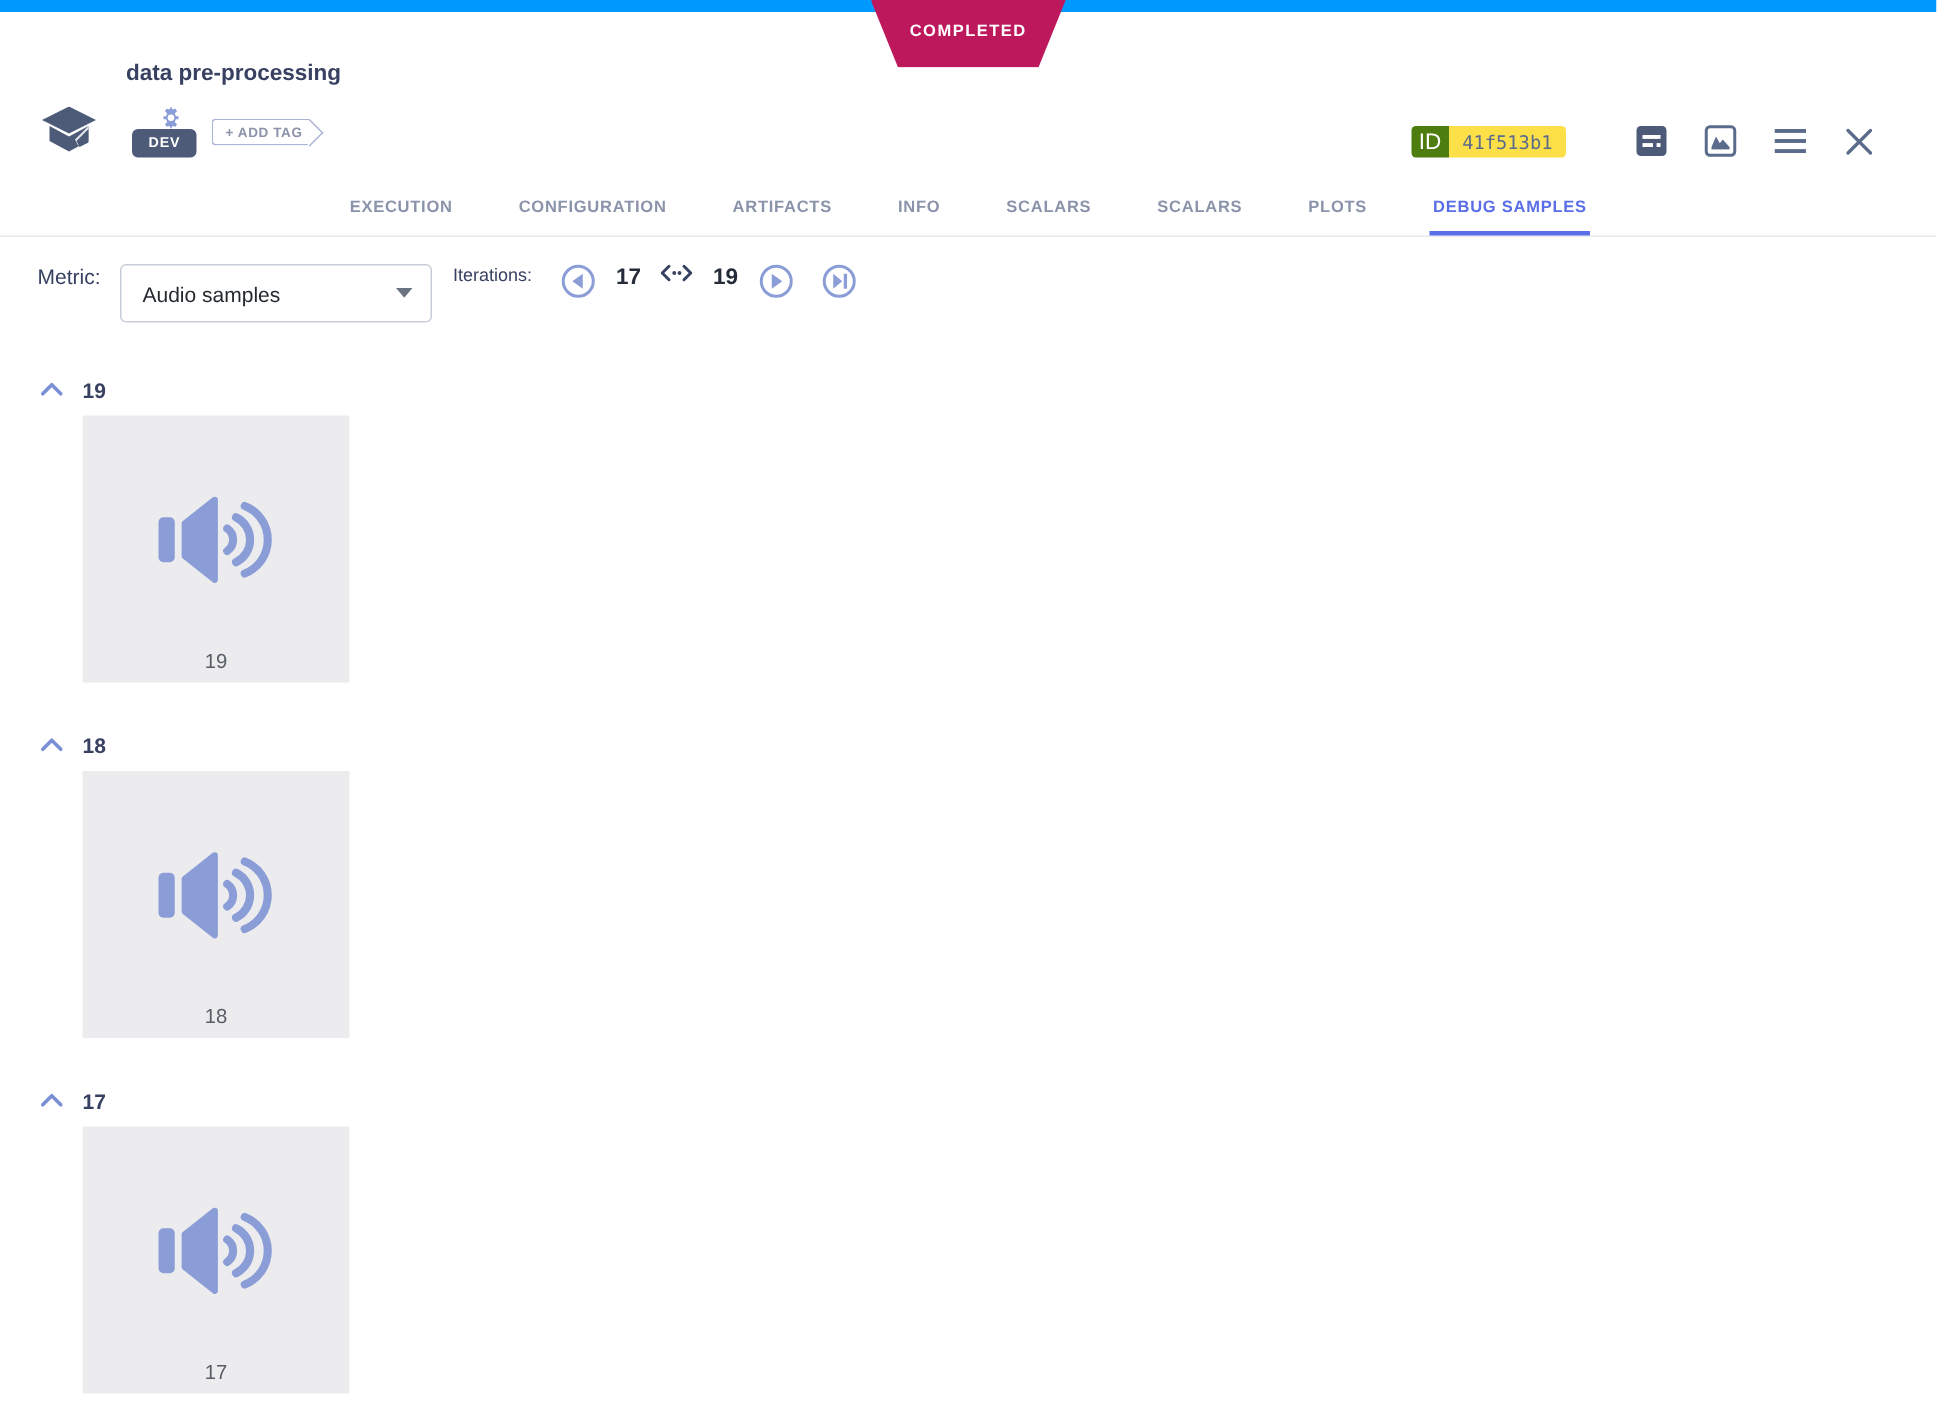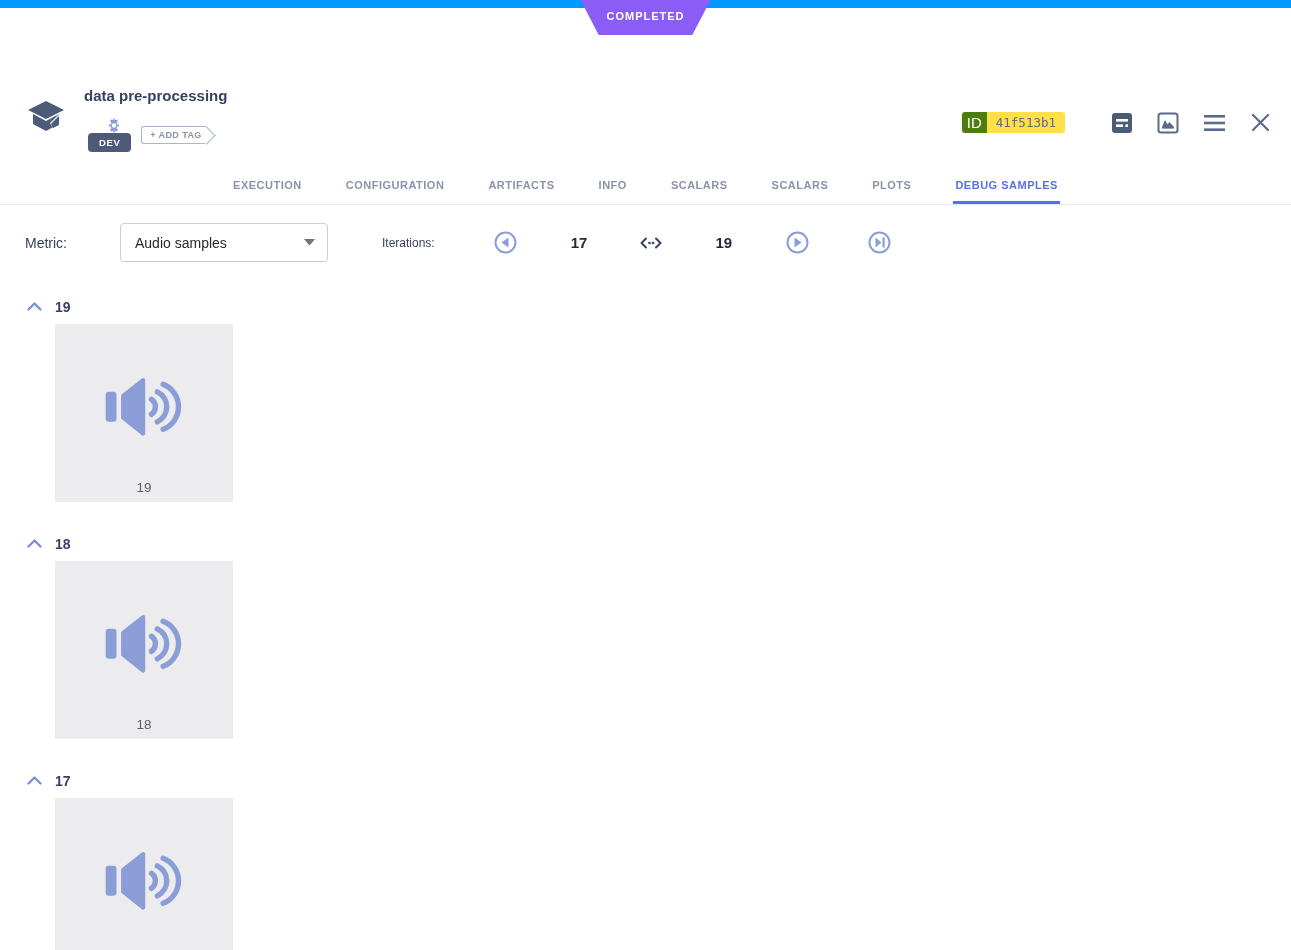--- a/index.html
+++ b/index.html
@@ -2,27 +2,27 @@
 <html><head>
 <meta charset="utf-8">
 <style>
   * { margin:0; padding:0; box-sizing:border-box; }
   html,body { width:1291px; height:950px; background:#fff; overflow:hidden;
               font-family:"Liberation Sans", sans-serif; }
 
   
   .statusbar { position:relative; height:8px; background:#009aff; width:100%; }
   .ribbon { position:absolute; top:0; left:50%; transform:translateX(-50%);
-            width:130px; height:35px; background:#8b5cf6;
+            width:130px; height:45px; background:#be185d;
             clip-path:polygon(0 0,100% 0,86% 100%,14% 100%);
             display:flex; align-items:center; justify-content:center; z-index:5; }
   .ribbon span { color:#fff; font-size:11px; font-weight:bold; letter-spacing:1px; padding-bottom:3px; }
 
   
-  .header { display:flex; align-items:center; padding:26px 20px 0 28px;margin-top:47px; }
+  .header { display:flex; align-items:flex-end; padding:26px 41px 0 28px; }
   .logo { width:36px; height:34px; margin-right:20px; margin-top:2px; flex:0 0 auto; }
   .titleblock { flex:1 1 auto; }
   .title { font-size:15px; font-weight:bold; color:#384161; margin-top:6px; }
   .tagsrow { display:flex; align-items:center; margin-top:13px; margin-left:4px; }
   .systag { position:relative; display:flex; align-items:center; margin-right:10px;flex-direction:column; }
   .gear { margin-right:-8px; z-index:0; }
   .tagchip { position:relative; z-index:1; background:#4d5b78; color:#fff; font-size:9.5px;
              font-weight:bold; letter-spacing:.6px; padding:4px 11px; border-radius:4px; }
   .addtag { position:relative; height:18px; display:flex; align-items:center;
             border:1px solid #aab4d4; border-right:none; border-radius:3px 0 0 3px;
@@ -45,21 +45,21 @@
 
   
   .tabs { display:flex; justify-content:center; border-bottom:1px solid #e8e9ee;
           margin-top:14px; }
   .tab { margin:0 20px; padding:13px 2px 10px 2px; font-size:11px; font-weight:bold;
          letter-spacing:.5px; color:#8b93ab; border-bottom:3px solid transparent;
          cursor:pointer; white-space:nowrap;text-align:center; }
   .tab.active { color:#5a6ee8; border-bottom-color:#5a6ee8; }
 
   
-  .toolbar { display:flex; align-items:center; margin:18px 0 0 25px;gap:40px; }
+  .toolbar { display:flex; align-items:flex-start; margin:18px 0 0 25px; }
   .tb-label { font-size:14px; color:#384161; margin-right:13px; }
   .select { width:208px; height:39px; border:1px solid #c8cdd8; border-radius:4px;
             display:flex; align-items:center; padding:0 12px 0 14px; cursor:pointer;
             background:#fff; }
   .select .val { flex:1; font-size:14px; color:#24292e; }
   .iter-label { font-size:12px; color:#384161; margin:0 14px 0 14px; }
   .navbtn { width:23px; height:23px; margin:0 5px; cursor:pointer; display:flex; }
   .iternum { font-size:15px; font-weight:bold; color:#262b3a; margin:0 9px; }
   .rangeicon { margin:0 4px; display:flex; }
 

